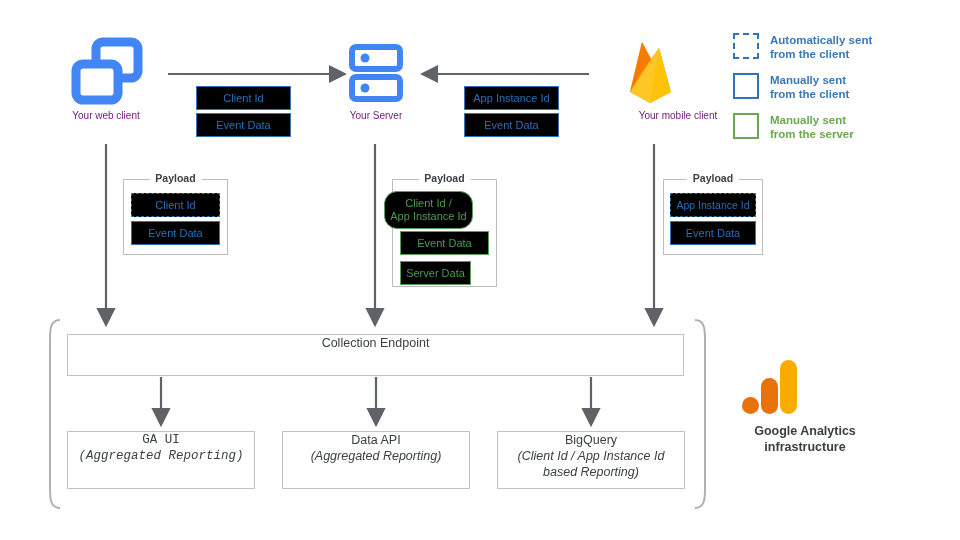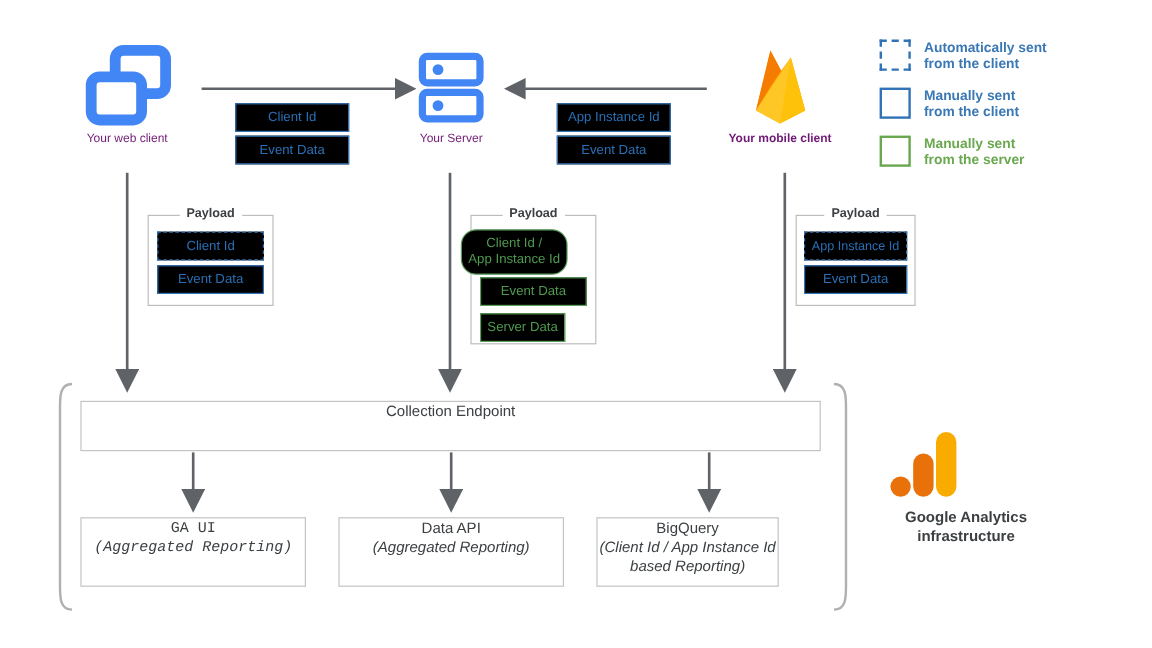--- a/index.html
+++ b/index.html
@@ -103,21 +103,21 @@
   <circle cx="16" cy="44" r="4.5" fill="#4285f4"></circle>
 </svg>
 <div class="node-label" style="left:296px;top:110px;width:160px;">Your Server</div>
 
 <svg class="abs" style="left:620px;top:36px;width:60px;height:70px;" viewBox="0 0 60 70">
   <path d="M10,56 L22,6 L31,23 L39,12 L51,56 L30,67 Z" fill="#ffa000"></path>
   <path d="M10,56 L22,6 L31,23 L22,36 Z" fill="#f57c00"></path>
   <path d="M10,56 L39,12 L51,56 L30,67 Z" fill="#ffca28" opacity="0.92"></path>
   <path d="M30,67 L51,56 L39,12 Z" fill="#ffc107" opacity="0.85"></path>
 </svg>
-<div class="node-label" style="left:570px;top:110px;width:160px;font-weight:bold;">Your mobile client</div>
+<div class="node-label" style="left:598px;top:110px;width:160px;">Your mobile client</div>
 
 <div class="chip chip-blue" style="left:196px;top:86px;width:95px;height:24px;">Client Id</div>
 <div class="chip chip-blue" style="left:196px;top:113px;width:95px;height:24px;">Event Data</div>
 
 <div class="chip chip-blue" style="left:464px;top:86px;width:95px;height:24px;">App Instance Id</div>
 <div class="chip chip-blue" style="left:464px;top:113px;width:95px;height:24px;">Event Data</div>
 
 <div class="payload" style="left:123px;top:179px;width:105px;height:76px;">
   <div class="payload-title">Payload</div>
 </div>
@@ -145,21 +145,21 @@
 <div class="obox" style="left:67px;top:431px;width:188px;height:58px;font-family:Liberation Mono, monospace;">
   <div>GA UI</div>
   <div class="sub">(Aggregated Reporting)</div>
 </div>
 
 <div class="obox" style="left:282px;top:431px;width:188px;height:58px;">
   <div>Data API</div>
   <div class="sub">(Aggregated Reporting)</div>
 </div>
 
-<div class="obox" style="left:497px;top:431px;width:152px;height:58px;">
+<div class="obox" style="left:497px;top:431px;width:188px;height:58px;">
   <div>BigQuery</div>
   <div class="sub">(Client Id / App Instance Id</div>
   <div class="sub">based Reporting)</div>
 </div>
 
 <svg class="abs" style="left:742px;top:360px;width:56px;height:58px;" viewBox="0 0 56 58">
   <rect x="38" y="0" width="17" height="54" rx="8.5" fill="#f9ab00"></rect>
   <rect x="19" y="18" width="17" height="36" rx="8.5" fill="#e8710a"></rect>
   <circle cx="8.5" cy="45.5" r="8.5" fill="#e8710a"></circle>
 </svg>

